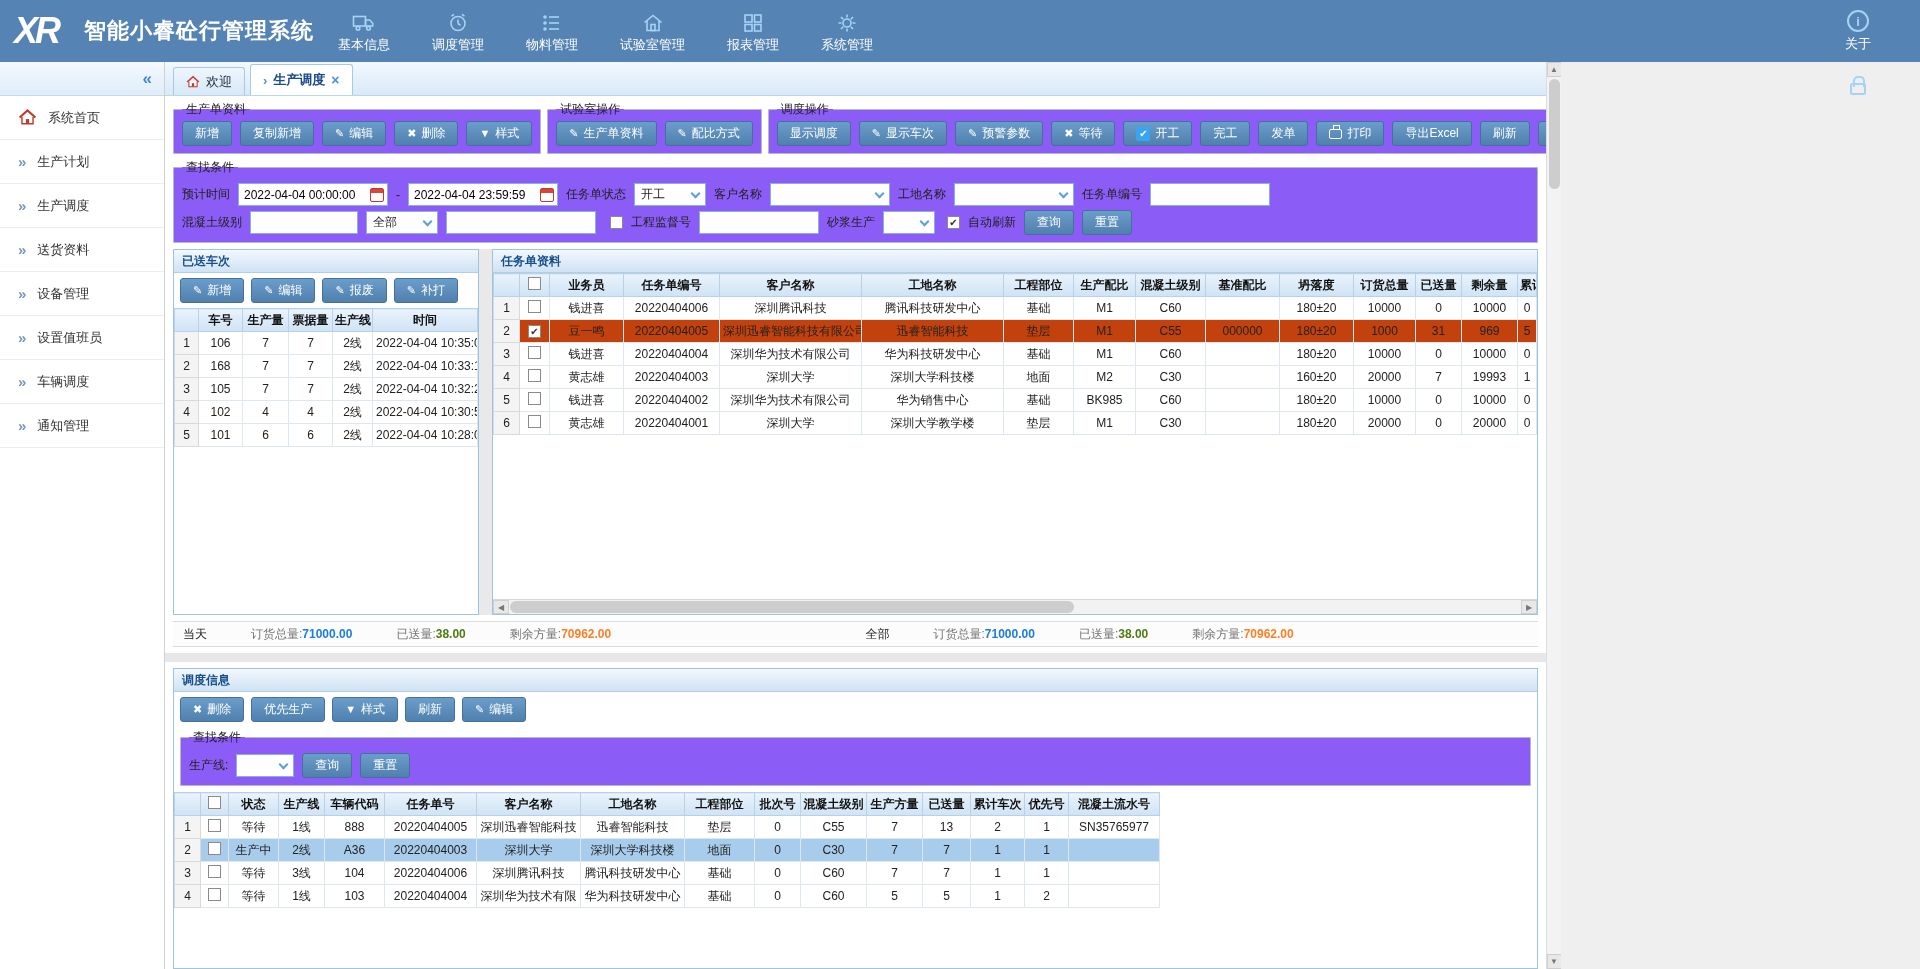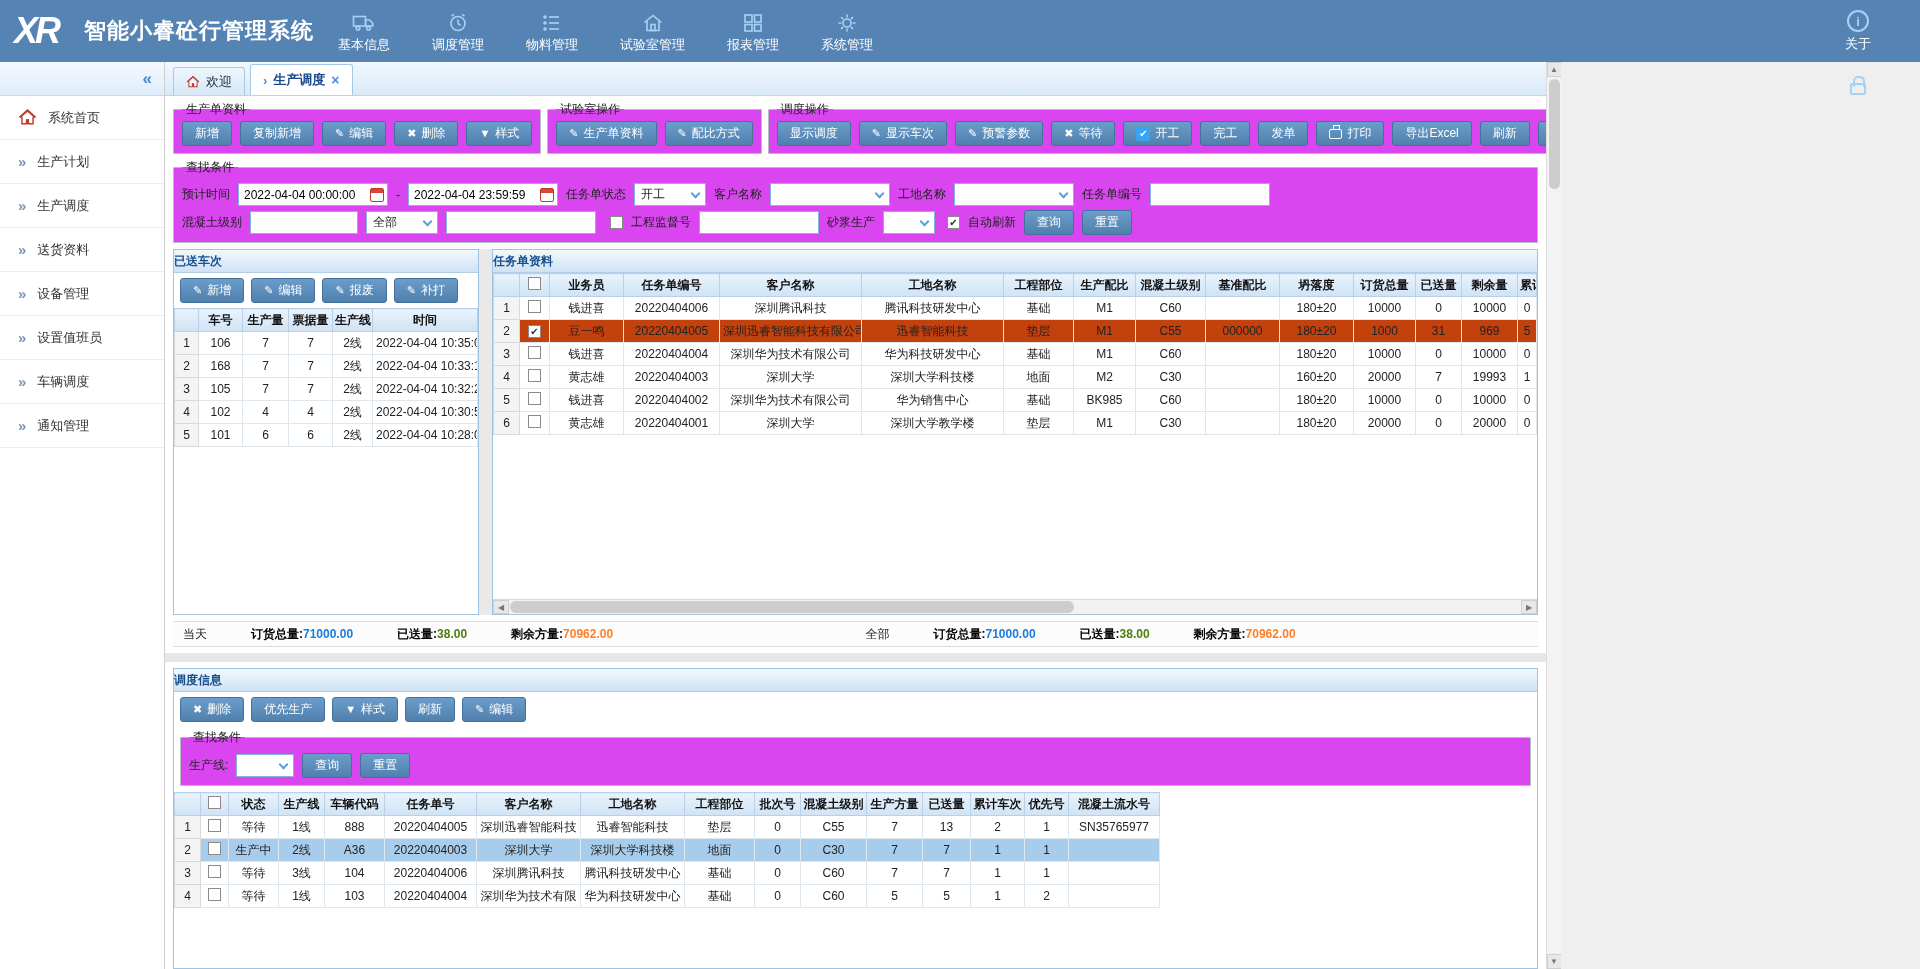--- a/index.html
+++ b/index.html
@@ -34,21 +34,21 @@
   .tabbar { height:34px; flex:none; background:linear-gradient(#f2f8fe,#d9e9f8); border-bottom:1px solid #bdd4ea; display:flex; align-items:flex-end; padding-left:8px; gap:5px; }
   .tab { height:28px; display:flex; align-items:center; gap:6px; padding:0 12px; border:1px solid #a9c8e4; border-bottom:none; border-radius:3px 3px 0 0; background:linear-gradient(#eef6fd,#d7e8f7); font-size:13px; cursor:pointer; color:#234; }
   .tab.active { background:#fff; font-weight:bold; color:#1a4a8a; height:31px; }
   .tab .tab-arrow { color:#4a90d9; font-weight:bold; }
   .tab .tab-close { color:#4a90d9; font-weight:bold; font-size:14px; }
 
   .content-body { flex:1; overflow:hidden; background:#fff; display:flex; flex-direction:column; padding-top:5px; }
 
   
   .toolbars { display:flex; gap:6px; margin:0 8px; flex:none; }
-  fieldset { border:1px solid #b3bcc4; border-radius:2px; padding:3px 8px 7px; background:#d946ef; }
+  fieldset { border:1px solid #b3bcc4; border-radius:2px; padding:3px 8px 7px; background:#8b5cf6; }
   legend { padding:0 4px; font-size:12px; color:#222; }
   .btnrow { display:flex; gap:8px; }
   .btn { display:inline-flex; align-items:center; justify-content:center; gap:5px; height:25px; padding:0 12px; background:linear-gradient(#6b9dcb,#5080ad); border:1px solid #44719b; border-radius:3px; color:#fff; font-size:12px; cursor:pointer; white-space:nowrap; font-family:inherit; }
   .bic { font-size:11px; line-height:1; }
   .bic.blue-check { width:14px; height:14px; background:#38a5f3; border-radius:2px; display:inline-flex; align-items:center; justify-content:center; font-size:10px; color:#fff; }
   .pic { width:13px; height:10px; border:1.5px solid #fff; border-radius:2px; position:relative; display:inline-block; }
   .pic::before { content:""; position:absolute; top:-5px; left:2.5px; width:5px; height:3.5px; border:1.5px solid #fff; border-bottom:none; }
 
   
   .search-fs { margin:5px 8px 0; flex:none; }
@@ -62,21 +62,21 @@
   .select .chevd { position:absolute; right:6px; top:6px; width:7px; height:7px; border-right:2px solid #58a0dd; border-bottom:2px solid #58a0dd; transform:rotate(45deg); }
   .cb { width:13px; height:13px; border:1px solid #8a8a8a; background:#fff; display:inline-flex; align-items:center; justify-content:center; cursor:pointer; flex:none; }
   .cb.checked::before { content:"✔"; font-size:10px; color:#333; }
 
   
   .panels { display:flex; margin:6px 8px 0; height:366px; flex:none; }
   .panel { border:1px solid #9fc3e2; background:#fff; display:flex; flex-direction:column; }
   .panel-left { width:306px; flex:none; }
   .splitter { width:13px; background:#e9e9e9; cursor:col-resize; flex:none; }
   .panel-right { flex:1; position:relative; }
-  .phead { height:23px; flex:none; background:linear-gradient(#f2f8fe,#cfe2f4); border-bottom:1px solid #b3cde5; color:#174e8c; font-weight:bold; line-height:22px; font-size:12px; }
+  .phead { height:23px; flex:none; background:linear-gradient(#f2f8fe,#cfe2f4); border-bottom:1px solid #b3cde5; color:#174e8c; font-weight:bold; padding-left:8px; line-height:22px; font-size:12px; }
   .pbtns { padding:5px 6px; display:flex; gap:7px; flex:none; }
   .tblwrap { flex:1; overflow:hidden; }
 
   table.grid { border-collapse:collapse; table-layout:fixed; width:100%; font-size:12px; }
   .grid th { background:linear-gradient(#e9f3fc,#cfe3f5); border:1px solid #b9d1e7; height:23px; font-weight:bold; padding:0 2px; overflow:hidden; white-space:nowrap; color:#111; }
   .grid td { border:1px solid #dfe7ee; height:23px; text-align:center; padding:0 3px; overflow:hidden; white-space:nowrap; background:#fff; }
   .grid td.rowno { background:#f4f4f4; border-color:#d9d9d9; }
   .grid tr.sel-yellow td:not(.rowno) { background:#c2410c; }
   .grid tr.sel-blue td:not(.rowno) { background:#a8cdec; }
 
@@ -103,21 +103,21 @@
   #disp-box th:nth-child(15){width:44px}
 
   .hscroll { height:15px; flex:none; background:#f2f2f2; border-top:1px solid #d8d8d8; position:relative; }
   .hs-arrow { position:absolute; top:0; width:16px; height:14px; background:#e8e8e8; border:1px solid #cfcfcf; color:#777; font-size:8px; display:flex; align-items:center; justify-content:center; cursor:pointer; }
   .hs-thumb { position:absolute; left:17px; top:1px; height:12px; width:54%; background:#cdcdcd; border-radius:6px; cursor:pointer; }
 
   
   .summary { margin:6px 8px 0; height:26px; flex:none; border-top:1px solid #dcdcdc; border-bottom:1px solid #dcdcdc; display:flex; align-items:center; font-size:12px; background:#fcfcfc; }
   .sgroup { display:flex; gap:44px; padding-left:10px; width:50%; align-items:center; }
   .pair span { font-weight:bold; }
-  .pair .plabel { font-weight:bold; color:#000000; }
+  .pair .plabel { font-weight:normal; color:#737373; }
   .v-blue { color:#1a7de0; } .v-green { color:#4d7c0f; } .v-orange { color:#ff7f27; }
 
   .gapstrip { height:9px; background:#e7e7e7; margin-top:6px; flex:none; }
 
   
   .dispatch { margin:6px 8px 0; border:1px solid #9fc3e2; display:flex; flex-direction:column; flex:1; background:#fff; }
   .dsearch { margin:2px 6px 4px; }
   .dispatch .tbl-holder { margin:2px 0 0 0; }
 
   

